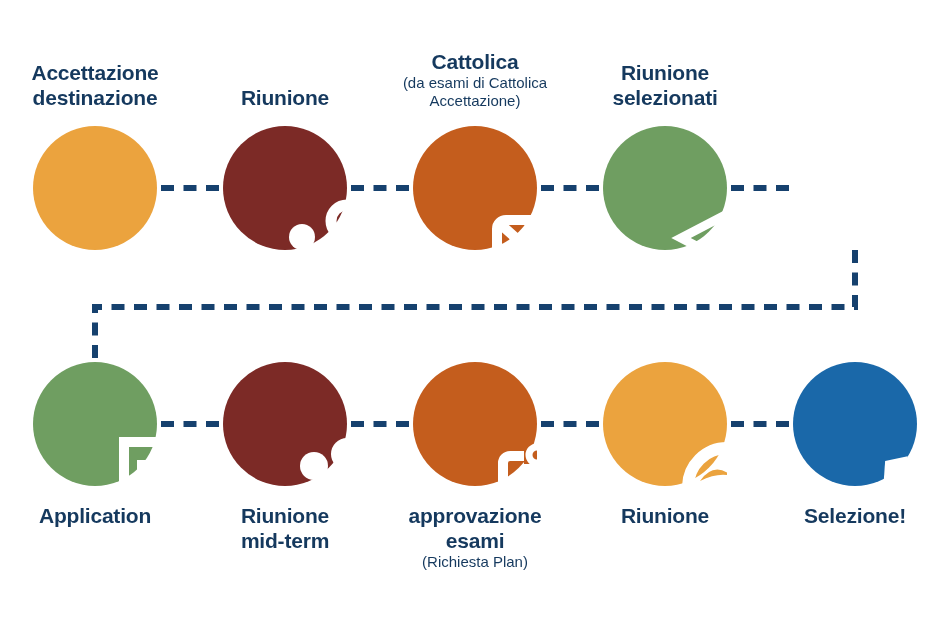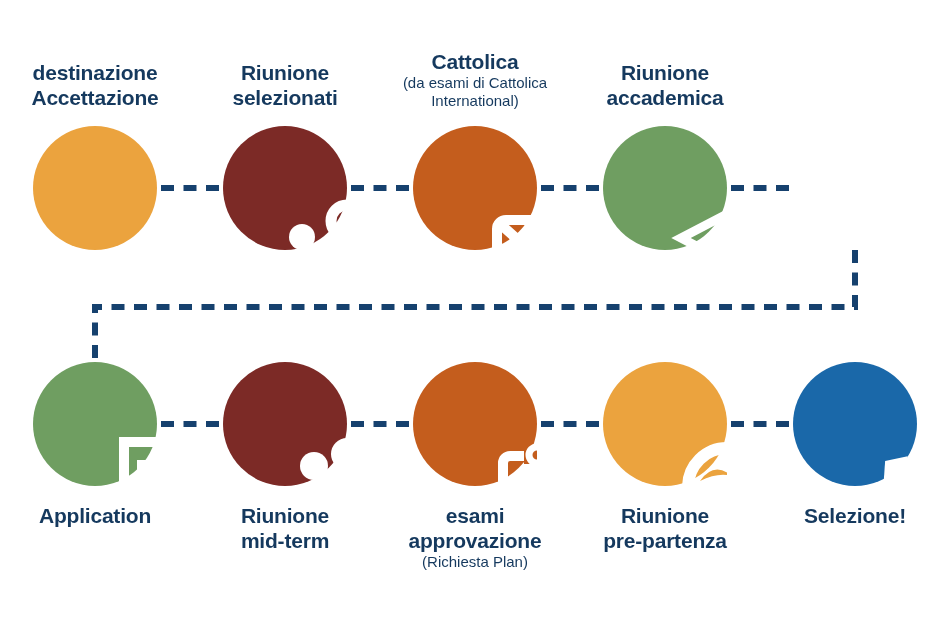--- a/index.html
+++ b/index.html
@@ -140,59 +140,58 @@
       <path d="M161,424 H219" stroke-dasharray="13 9.5"></path>
       <path d="M351,424 H409" stroke-dasharray="13 9.5"></path>
       <path d="M541,424 H599" stroke-dasharray="13 9.5"></path>
       <path d="M731,424 H789" stroke-dasharray="13 9.5"></path>
     </g>
   </svg>
   <div class="row row-top">
 
   <div class="step">
     <div class="step-label">
+          <div class="label-line">Accettazione</div>
           <div class="label-line">destinazione</div>
-          <div class="label-line">Accettazione</div>
         </div>
     <div class="circle" style="background: rgb(235, 163, 62); --bg: #eba33e;">
       <svg class="icon" viewBox="-62 -62 124 124">
             <use href="#checkmark-icon" xlink:href="#checkmark-icon"></use>
           </svg>
     </div>
   </div>
 
   <div class="step">
     <div class="step-label">
           <div class="label-line">Riunione</div>
-          <div class="label-line">selezionati</div>
         </div>
     <div class="circle" style="background: rgb(124, 42, 38); --bg: #7c2a26;">
       <svg class="icon" viewBox="-62 -62 124 124">
             <use href="#group-icon" xlink:href="#group-icon"></use>
           </svg>
     </div>
   </div>
 
   <div class="step">
     <div class="step-label">
           <div class="label-line">Cattolica</div>
           <div class="sub-line">(da esami di Cattolica</div>
-          <div class="sub-line">International)</div>
+          <div class="sub-line">Accettazione)</div>
         </div>
     <div class="circle" style="background: rgb(196, 93, 29); --bg: #c45d1d;">
       <svg class="icon" viewBox="-62 -62 124 124">
             <use href="#mail-forward-icon" xlink:href="#mail-forward-icon"></use>
           </svg>
     </div>
   </div>
 
   <div class="step">
     <div class="step-label">
           <div class="label-line">Riunione</div>
-          <div class="label-line">accademica</div>
+          <div class="label-line">selezionati</div>
         </div>
     <div class="circle" style="background: rgb(111, 158, 97); --bg: #6f9e61;">
       <svg class="icon" viewBox="-62 -62 124 124">
             <use href="#graduation-cap-icon" xlink:href="#graduation-cap-icon"></use>
           </svg>
     </div>
   </div>
 </div>
   <div class="row row-bottom">
   <div class="step">
@@ -213,35 +212,34 @@
         </div>
     <div class="circle" style="background: rgb(124, 42, 38); --bg: #7c2a26;">
       <svg class="icon" viewBox="-62 -62 124 124">
             <use href="#meeting-icon" xlink:href="#meeting-icon"></use>
           </svg>
     </div>
   </div>
 
   <div class="step">
     <div class="step-label">
+          <div class="label-line">approvazione</div>
           <div class="label-line">esami</div>
-          <div class="label-line">approvazione</div>
           <div class="sub-line">(Richiesta Plan)</div>
         </div>
     <div class="circle" style="background: rgb(196, 93, 29); --bg: #c45d1d;">
       <svg class="icon" viewBox="-62 -62 124 124">
             <use href="#clipboard-check-icon" xlink:href="#clipboard-check-icon"></use>
           </svg>
     </div>
   </div>
 
   <div class="step">
     <div class="step-label">
           <div class="label-line">Riunione</div>
-          <div class="label-line">pre-partenza</div>
         </div>
     <div class="circle" style="background: rgb(235, 163, 62); --bg: #eba33e;">
       <svg class="icon" viewBox="-62 -62 124 124">
             <use href="#headset-support-icon" xlink:href="#headset-support-icon"></use>
           </svg>
     </div>
   </div>
 
   <div class="step">
     <div class="step-label">

